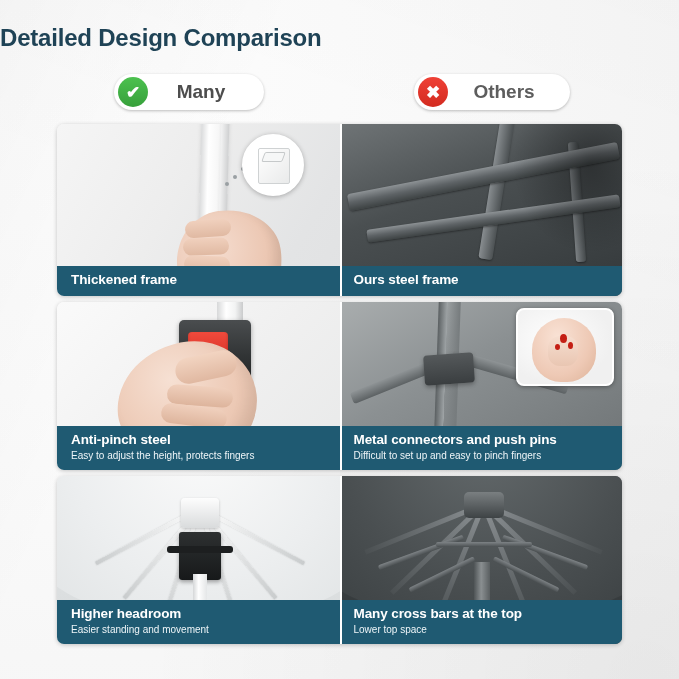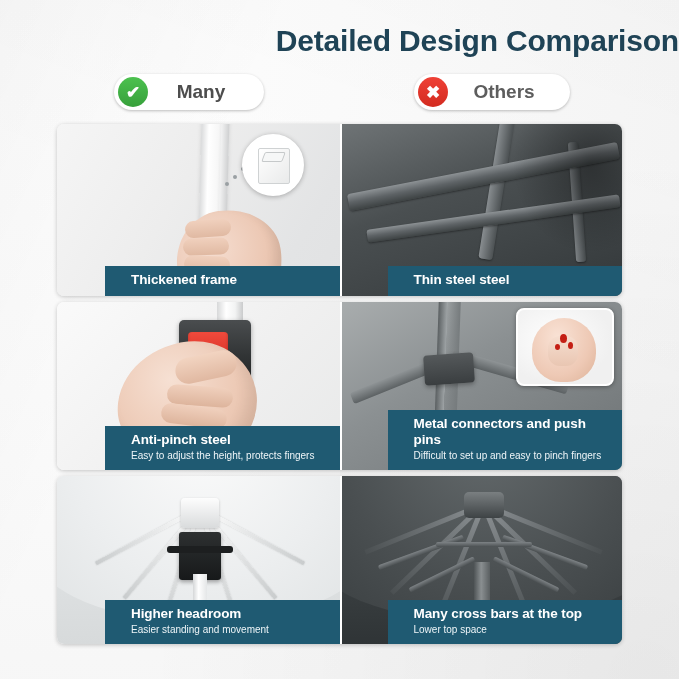--- a/index.html
+++ b/index.html
@@ -22,23 +22,23 @@
     position:absolute;inset:0;
     background:
       linear-gradient(115deg, rgba(0,0,0,0.035) 0%, rgba(0,0,0,0) 30%),
       linear-gradient(200deg, rgba(0,0,0,0.02) 0%, rgba(0,0,0,0) 45%),
       radial-gradient(ellipse at 95% 100%, rgba(0,0,0,0.05) 0%, rgba(0,0,0,0) 55%);
     pointer-events:none;
   }
   .title{
     position:absolute;
     top:24px;left:0;right:0;
-    text-align:right;
+    text-align:left;
     color:#1f4356;
-    font-size:30px;
+    font-size:24px;
     font-weight:bold;
     letter-spacing:-0.2px;
   }
   
   .badges{
     position:absolute;
     top:74px;left:62px;right:57px;
     height:38px;
   }
   .badge{
@@ -90,23 +90,22 @@
   }
   .half.left{left:0;}
   .half.right{left:50%;}
 
   .photo{position:absolute;inset:0;overflow:hidden;}
 
   .caption{
     position:absolute;left:0;right:0;bottom:0;
     background:#1f5a72;
     color:#ffffff;
-    padding:6px 12px 8px 26px;
+    padding:6px 12px 8px 14px;
     box-sizing:border-box;
-    margin-left:48px;
   }
   .caption .c-title{
     font-size:13.5px;font-weight:bold;line-height:16px;
     letter-spacing:-0.1px;
   }
   .caption .c-sub{
     font-size:10px;line-height:13px;margin-top:1px;
     color:#eef5f8;
   }
   .half.right .caption{background:#1f5a72;}
@@ -355,21 +354,21 @@
     <div class="half right">
       <div class="photo">
         <div class="r1r-bg"></div>
         <div class="r1r-bar b3"></div>
         <div class="r1r-bar b4"></div>
         <div class="r1r-bar b1"></div>
         <div class="r1r-bar b2"></div>
         <div class="r1r-dark"></div>
       </div>
       <div class="caption">
-        <div class="c-title">Thin steel steel</div>
+        <div class="c-title">Ours steel frame</div>
       </div>
     </div>
     <div class="divider"></div>
   </div>
 
   <div class="row row2">
     <div class="half left">
       <div class="photo">
         <div class="r2l-bg"></div>
         <div class="r2l-pole"></div>

